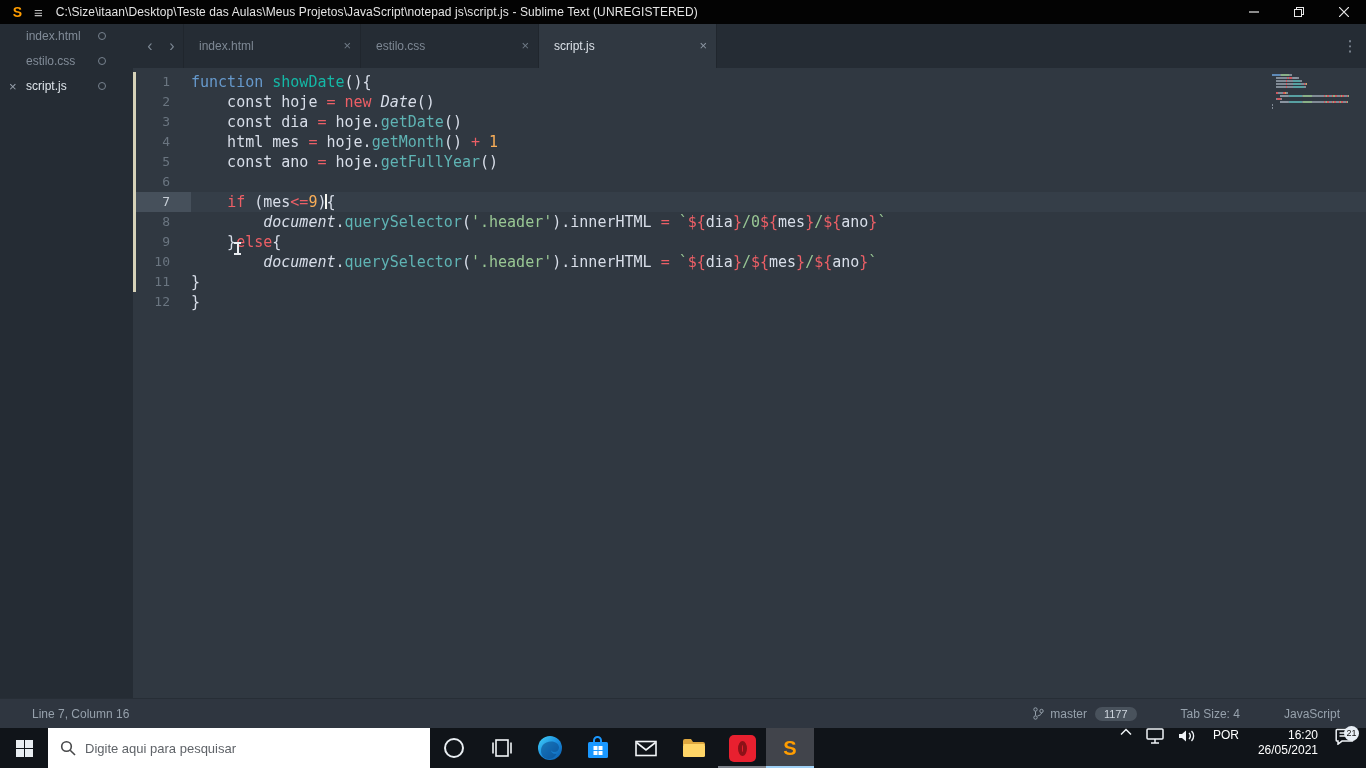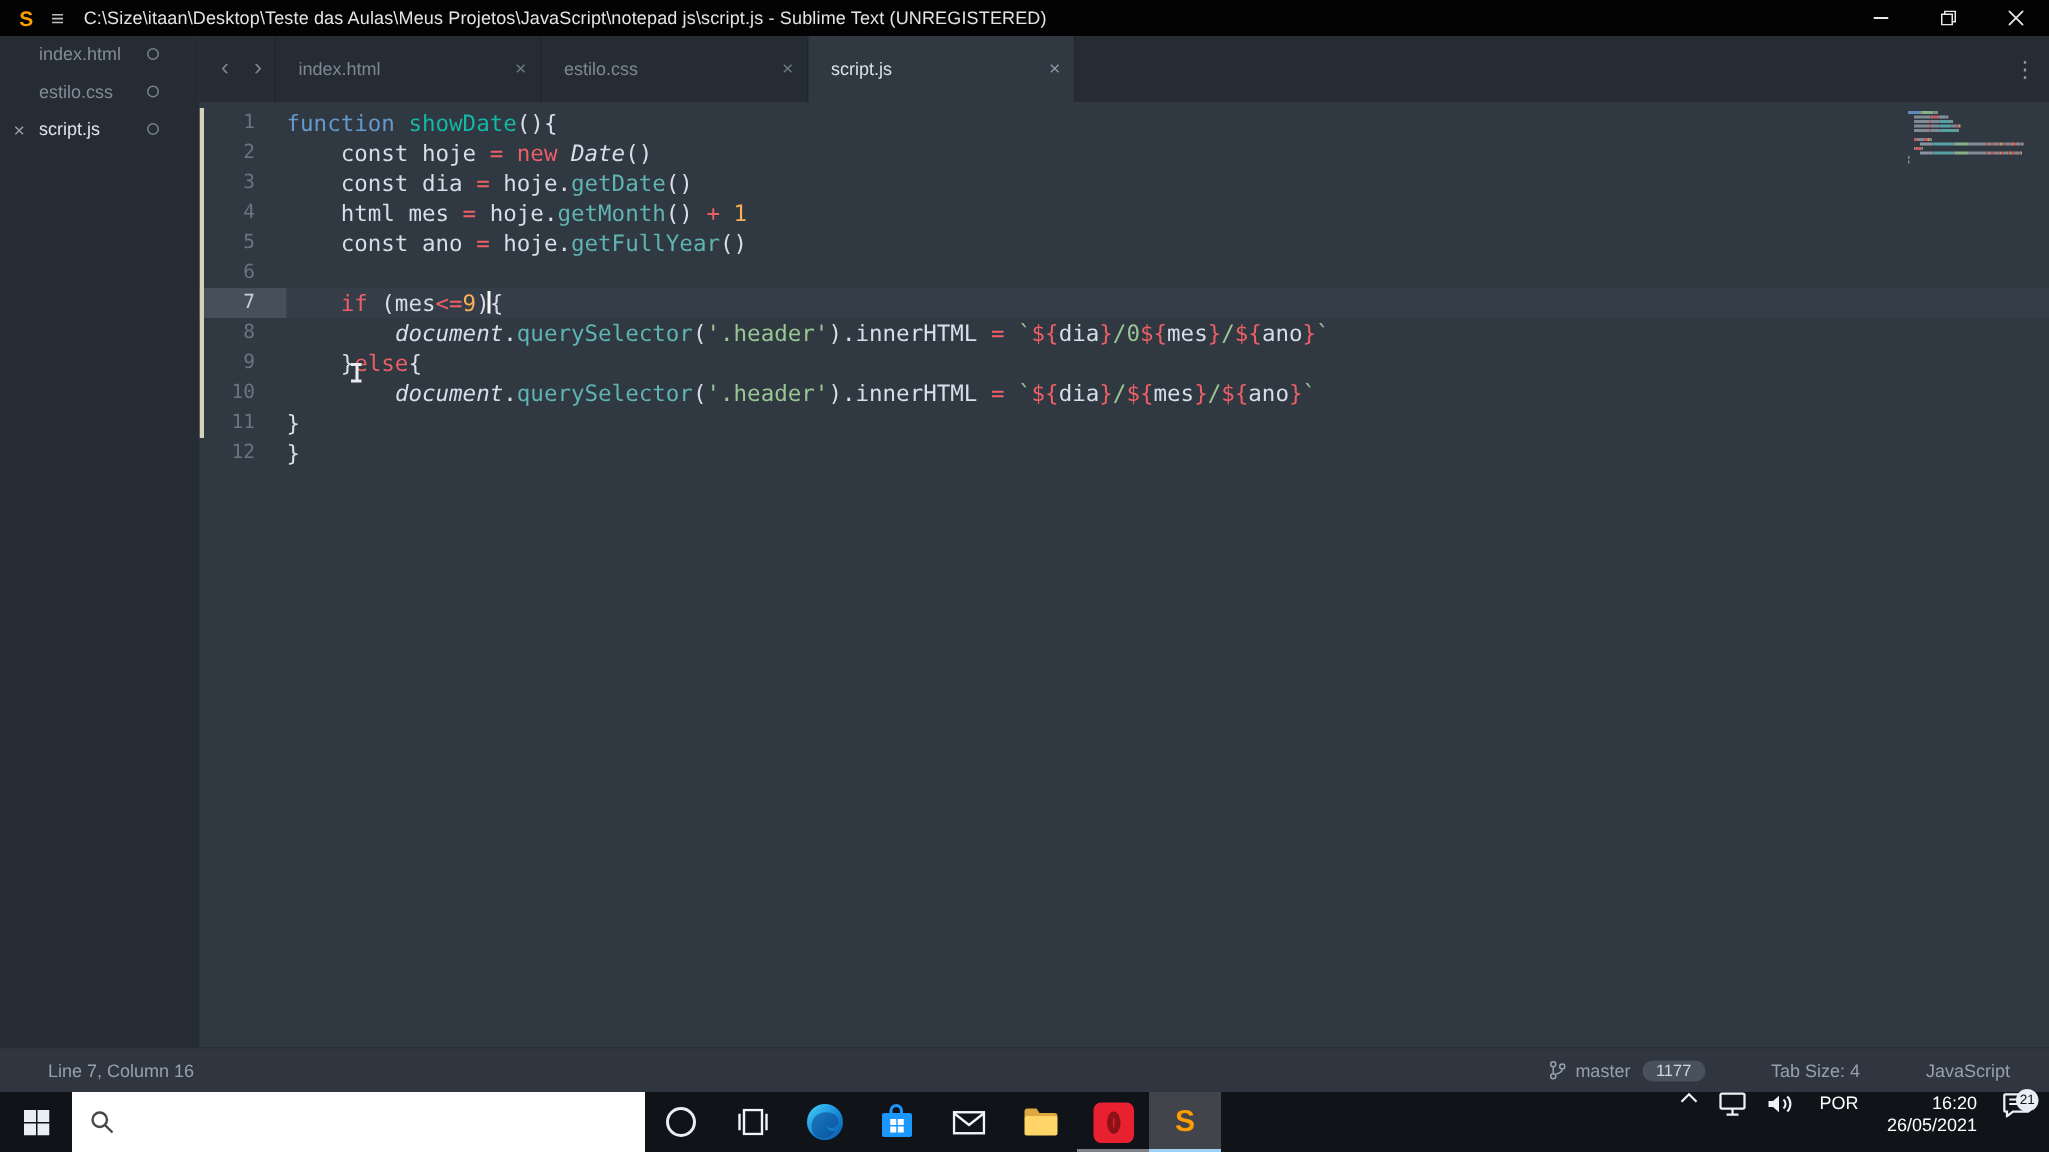--- a/index.html
+++ b/index.html
@@ -241,20 +241,21 @@
           <rect x="9" width="8" height="8" fill="#e9eef2"></rect>
           <rect y="9" width="8" height="8" fill="#e9eef2"></rect>
           <rect x="9" y="9" width="8" height="8" fill="#e9eef2"></rect>
         </svg>
     </span>
     <div class="tk-search">
       <svg width="16" height="16" viewBox="0 0 16 16">
           <circle cx="6.5" cy="6.5" r="4.8" fill="none" stroke="#47484a" stroke-width="1.6"></circle>
           <path d="M10.2 10.2L15 15" stroke="#47484a" stroke-width="1.6"></path>
         </svg>
+      <input type="text" placeholder="Digite aqui para pesquisar" style="">
     </div>
     <span class="tk-app">
         <i class="icon-cortana"></i>
       </span>
     <span class="tk-app">
       <svg width="22" height="18" viewBox="0 0 22 18">
           <rect x="5" y="1" width="12" height="16" fill="none" stroke="#f2f5f8" stroke-width="1.6"></rect>
           <path d="M2 3.5v11M20 3.5v11" stroke="#f2f5f8" stroke-width="1.6"></path>
         </svg>
     </span>

